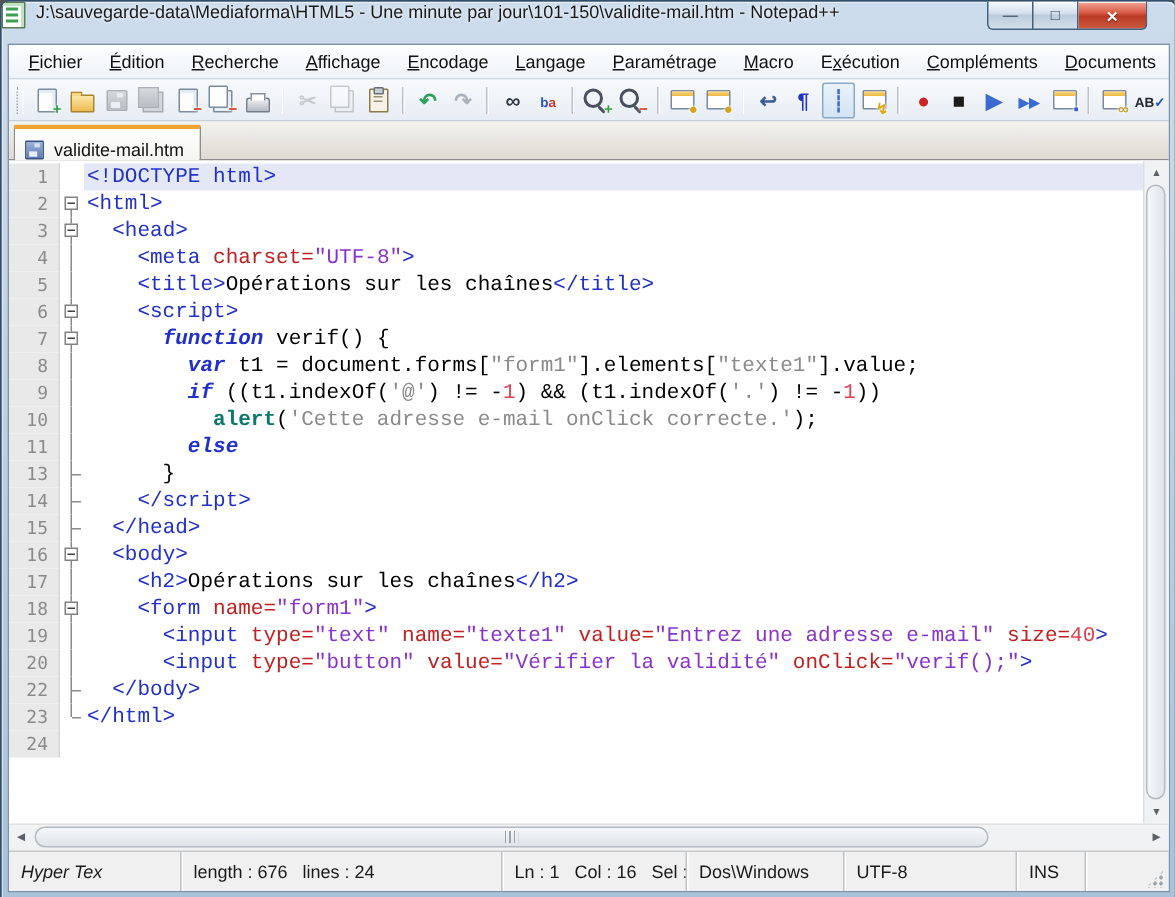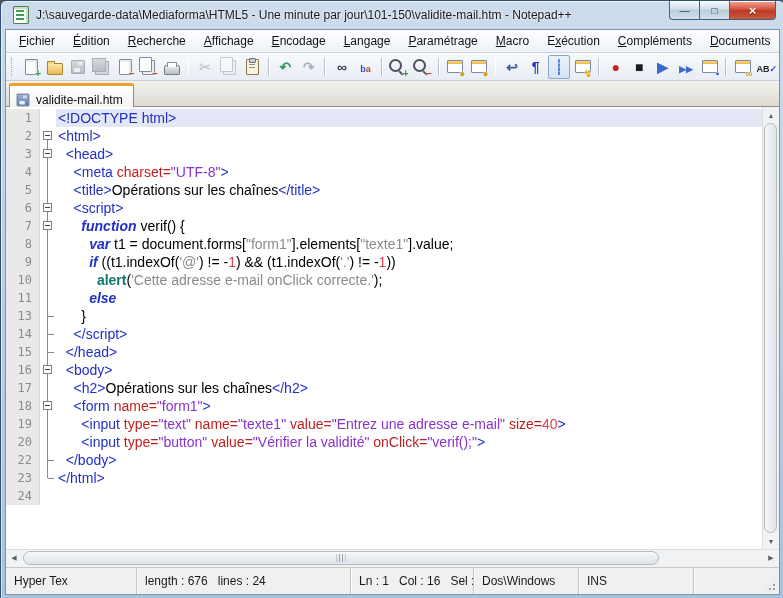--- a/index.html
+++ b/index.html
@@ -1,21 +1,21 @@
 <!DOCTYPE html>
 <html><head>
 <meta charset="utf-8">
 <style>
   html,body{margin:0;padding:0;background:#555;font-family:"Liberation Sans",sans-serif;}
   .win{position:relative;width:783px;height:598px;margin:0 auto;
        background:linear-gradient(#cddcec,#a9c2d9);
        border:1px solid #31506f;border-radius:6px 6px 2px 2px;
        box-shadow:inset 0 0 0 1px rgba(255,255,255,.55);overflow:hidden;}
   
-  .titlebar{position:absolute;left:0;top:0;right:0;height:28px;display:flex;align-items:center;padding-left:12px;}
+  .titlebar{position:absolute;left:0;top:0;right:11px;height:28px;display:flex;padding-left:0;}
   .app-icon{width:14px;height:16px;background:#fff;border:1px solid #5a7a5a;border-radius:1px;position:relative;flex:none;
             box-shadow:inset -2px 2px 0 #bfe3bf;}
   .app-icon::after{content:"";position:absolute;left:2px;top:3px;width:8px;height:2px;background:#3f9e4f;box-shadow:0 4px 0 #3f9e4f,0 8px 0 #3f9e4f;}
   .title-text{font-size:12px;color:#1a1a1a;margin-left:7px;white-space:nowrap;overflow:hidden;text-shadow:0 0 3px #fff;}
   .winbtns{position:absolute;top:0;right:8px;display:flex;}
   .wb{width:29px;height:18px;border:1px solid #44617e;border-top:none;display:flex;align-items:center;justify-content:center;
       background:linear-gradient(#f6fafd,#d3dfec 45%,#bccbdd 50%,#d2dfe9);
       font-size:10px;color:#2c3c4c;box-shadow:inset 0 1px 0 rgba(255,255,255,.9);}
   .wb.min{border-radius:0 0 0 4px;border-right:none;}
   .wb.max{border-right:none;}
@@ -73,21 +73,21 @@
   .row{display:flex;height:18px;align-items:stretch;}
   .ln{width:34px;flex:none;background:#e9e9e9;color:#8b8b8b;text-align:right;padding-right:7px;
       font-family:"DejaVu Sans Mono",monospace;font-size:12px;line-height:18px;border-right:1px solid #d6d6d6;box-sizing:border-box;}
   .fold{width:16px;flex:none;position:relative;background:#fff;}
   .fold .vl{position:absolute;left:7px;top:0;bottom:0;width:1px;background:#8a8a8a;}
   .fold .vl.half-b{top:50%;}
   .fold .vl.half-t{bottom:50%;}
   .fold .tick{position:absolute;left:8px;top:50%;width:6px;height:1px;background:#8a8a8a;}
   .fold .bx{position:absolute;left:3px;top:50%;margin-top:-5px;width:9px;height:9px;background:#fff;border:1px solid #808080;box-sizing:border-box;z-index:2;}
   .fold .bx::after{content:"";position:absolute;left:1px;right:1px;top:3px;height:1px;background:#404040;}
-  .code{flex:1;white-space:pre;font-family:Liberation Sans, sans-serif;font-size:14px;line-height:18px;color:#000;padding-left:2px;}
+  .code{flex:1;white-space:pre;font-family:Liberation Mono, monospace;font-size:14px;line-height:18px;color:#000;padding-left:2px;}
   .row.cur .code{background:#e4e8f6;}
   .sg-tag{color:#2030c8;}
   .sg-at{color:#c02020;}
   .sg-vl{color:#8833cc;}
   .sg-kw{color:#2030c8;font-weight:bold;font-style:italic;}
   .sg-st{color:#8a8a8a;}
   .sg-nu{color:#e04050;}
   .sg-fn{color:#0f766e;font-weight:bold;}
   .sg-pl{color:#000;}
   
@@ -101,21 +101,21 @@
   .hsb .arr.lf{left:0;} .hsb .arr.rt{right:0;}
   .hsb .thumb{position:absolute;top:1px;bottom:2px;left:17px;width:82%;border:1px solid #b4bac2;border-radius:7px;
               background:linear-gradient(#f6f8fa,#dfe4ea);}
   .hsb .grip{position:absolute;left:50%;top:50%;transform:translate(-50%,-50%);width:9px;height:8px;
              background:repeating-linear-gradient(90deg,#9aa2ac 0 1px,transparent 1px 3px);}
   
   .statusbar{height:26px;flex:none;display:flex;align-items:stretch;background:#f0f0f0;border-top:1px solid #c8c8c8;
              font-size:12px;color:#1a1a1a;position:relative;}
   .sb-cell{display:flex;align-items:center;padding-left:8px;white-space:pre;overflow:hidden;box-sizing:border-box;
            border-right:1px solid #bfc3c7;box-shadow:1px 0 0 #fff;flex:none;}
-  .sb-cell:nth-child(1){width:131px;}
+  .sb-cell:nth-child(1){width:115px;font-style:italic;}
   .sb-cell:nth-child(2){width:214px;}
   .sb-cell:nth-child(3){width:123px;}
   .sb-cell:nth-child(4){width:105px;}
   .sb-cell:nth-child(5){width:115px;}
   .sb-cell:nth-child(6){width:46px;}
   .sb-grip{position:absolute;right:2px;bottom:2px;width:13px;height:13px;
            background:radial-gradient(circle at 2px 2px,#9aa0a8 1px,transparent 1.4px);
            background-size:4px 4px;clip-path:polygon(100% 0,100% 100%,0 100%);}
 </style>
 </head>
@@ -442,17 +442,18 @@
             <span class="grip"></span>
           </span>
         <span class="arr rt">▶</span>
       </div>
     </div>
     <div class="statusbar" id="statusbar">
         <span class="sb-cell">Hyper Tex</span>
         <span class="sb-cell">length : 676   lines : 24</span>
         <span class="sb-cell">Ln : 1   Col : 16   Sel : 0</span>
         <span class="sb-cell">Dos\Windows</span>
+        <span class="sb-cell">UTF-8</span>
         <span class="sb-cell">INS</span>
         <span class="sb-grip"></span>
       </div>
   </div>
 </div>
 
 </body></html>

